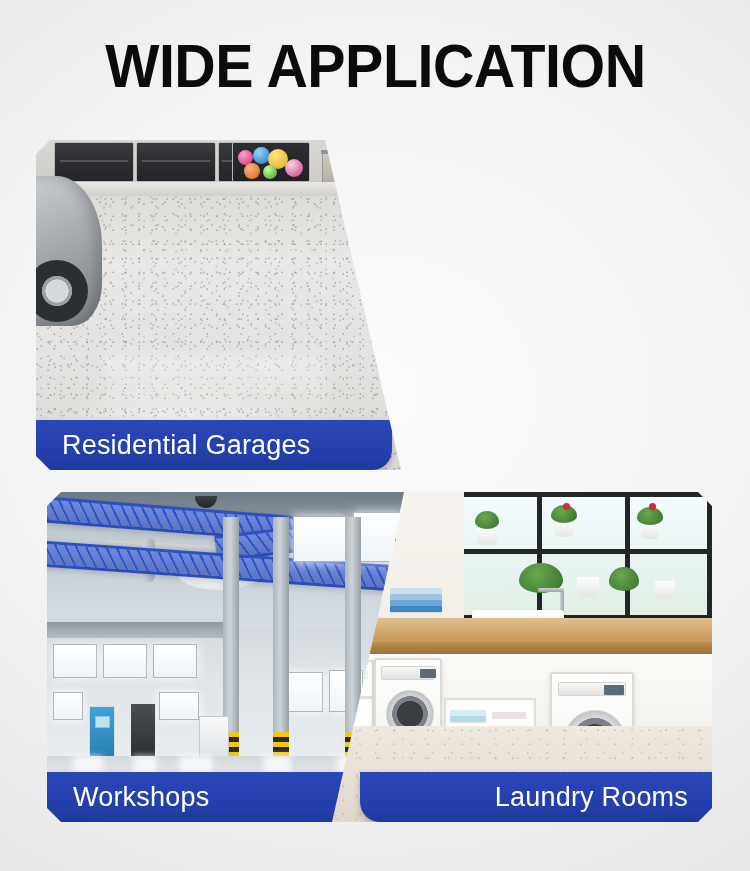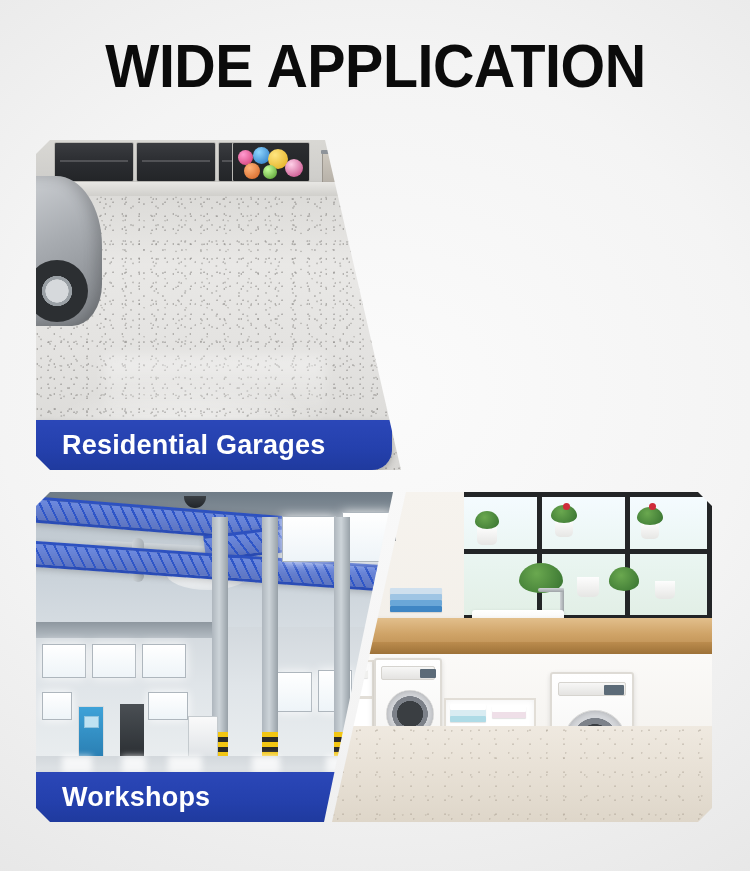--- a/index.html
+++ b/index.html
@@ -52,21 +52,21 @@
     border-radius:14px 0 0 14px;
   }
   .tile-basement{
     left:296px; width:380px;
     clip-path: polygon(9px 0, 366px 0, 380px 14px, 380px calc(100% - 14px), 366px 100%, 85px 100%);
     border-radius:0 14px 14px 0;
   }
 
   
   .tile-workshop{
-    left:0; width:380px;
+    left:11px; width:380px;
     clip-path: polygon(14px 0, 357px 0, 288px 100%, 14px 100%, 0 calc(100% - 14px), 0 14px);
     border-radius:14px 0 0 14px;
   }
   .tile-laundry{
     left:288px; width:388px;
     clip-path: polygon(82px 0, 374px 0, 388px 14px, 388px calc(100% - 14px), 374px 100%, 8px 100%);
     border-radius:0 14px 14px 0;
   }
 
   .photo{ position:absolute; inset:0; overflow:hidden; }
@@ -431,21 +431,21 @@
     background-size:17px 14px, 23px 19px, 19px 22px;
   }
 
   
   .label{
     position:absolute; height:50px;
     background:linear-gradient(180deg,#2b47b8 0%,#2440ac 60%,#1f3a9e 100%);
     display:flex; align-items:center;
     color:#ffffff;
     font-size:27px;
-    font-weight:700;
+    font-weight:400;
     letter-spacing:.2px;
     white-space:nowrap;
     box-shadow:0 3px 6px rgba(0,0,0,.22);
   }
   .label-res{
     left:0; top:280px; width:356px;
     border-radius:0 0 20px 0;
     padding-left:26px;
     justify-content:flex-start;
   }
@@ -629,15 +629,18 @@
         <div class="l-machine" style="left:226px; top:180px; width:84px; height:126px;">
           <div class="l-panel" style="left:6px; right:6px; top:8px;"></div>
           <div class="l-disp" style="left:52px; top:11px; width:20px; height:10px;"></div>
           <div class="l-door" style="left:12px; top:36px; width:62px; height:62px;"></div>
         </div>
 
         <div class="l-floor">
           <div class="l-floor-speck"></div>
         </div>
       </div>
+      <div class="label label-laun">
+        <span>Laundry Rooms</span>
+      </div>
     </div>
   </div>
 </div>
 
 </body></html>

